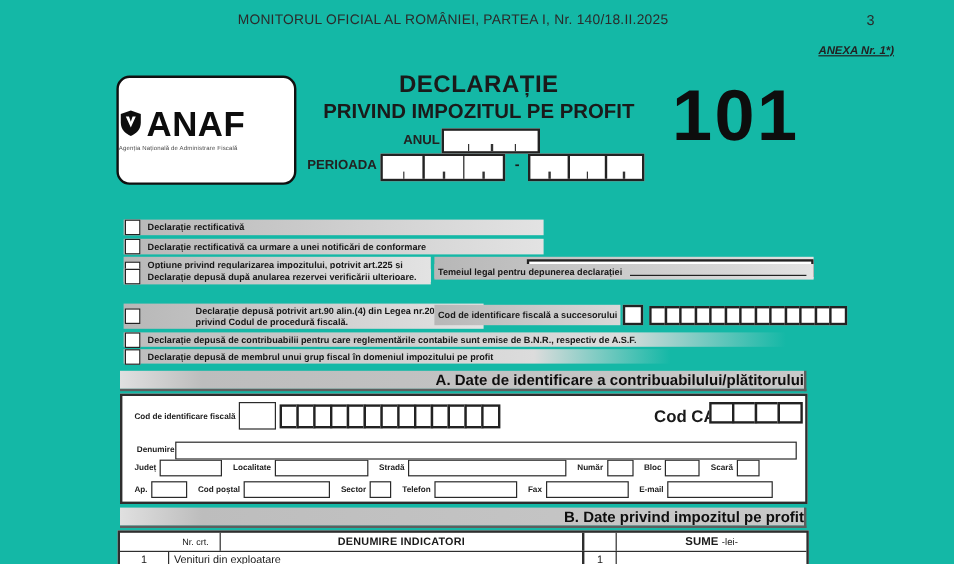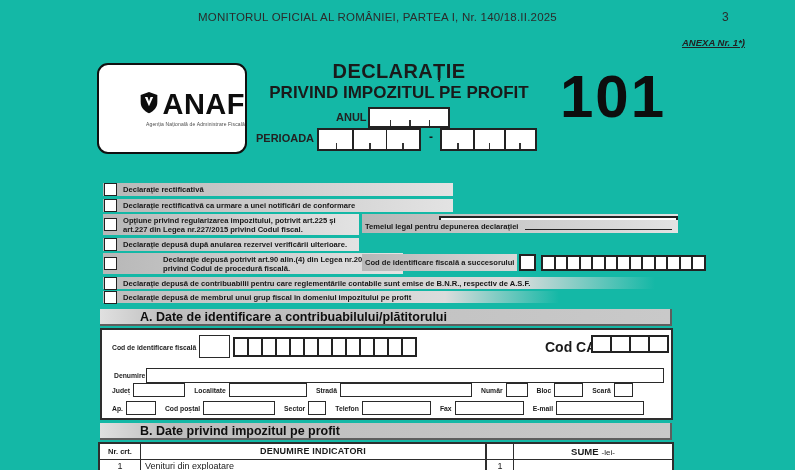--- a/index.html
+++ b/index.html
@@ -5,21 +5,21 @@
   html,body{margin:0;padding:0;background:#fff;}
   .page{position:relative;width:795px;height:470px;background:#14b8a6;overflow:hidden;
         font-family:"Liberation Sans",sans-serif;color:#1a1a1a;}
   
   .moh{position:absolute;left:0;right:40px;top:11px;text-align:center;font-size:11.5px;color:#2b2b2b;letter-spacing:.2px;}
   .pnum{position:absolute;left:722px;top:10px;font-size:12px;color:#2b2b2b;}
   .annex{position:absolute;right:50px;top:37px;font-size:9.5px;font-style:italic;font-weight:700;
          text-decoration:underline;color:#222;}
   
   .logo{position:absolute;left:97px;top:63px;width:146px;height:87px;border:2.5px solid #101010;border-radius:11px;
-        display:flex;flex-direction:column;align-items:flex-end;justify-content:center;background:#fff;}
+        display:flex;flex-direction:column;align-items:flex-start;justify-content:center;background:#fff;}
   .logo-row{display:flex;align-items:center;gap:3px;}
   .logo-name{font-size:29px;font-weight:800;letter-spacing:.5px;color:#0d0d0d;line-height:1;}
   .logo-sub{font-size:5px;color:#4a4a4a;margin-top:2px;letter-spacing:.15px;}
   
   .title-block{position:absolute;left:248px;top:60px;width:302px;text-align:center;line-height:1.15;}
   .t1{font-size:20px;font-weight:800;letter-spacing:.4px;}
   .t2{font-size:17px;font-weight:800;}
   .form-number{position:absolute;left:560px;top:62px;font-size:60px;font-weight:800;letter-spacing:2px;color:#0d0d0d;}
   
   .flabel{position:absolute;font-size:11px;font-weight:700;color:#222;}
@@ -37,21 +37,21 @@
   .per-dash{position:absolute;left:424px;top:130px;width:14px;text-align:center;font-weight:800;font-size:12px;}
   
   .cb{position:absolute;left:103px;display:flex;align-items:center;
       background:linear-gradient(90deg,#b7b7b7 0%,#d6d6d6 70%,#e3e3e3 100%);}
   .cb.fade{background:linear-gradient(90deg,#bdbdbd 0%,#dcdcdc 75%,rgba(235,235,235,0) 100%);}
   .cbx{width:11px;height:11px;border:1.6px solid #222;background:#fff;margin:0 6px 0 1px;flex:none;}
   .cbl{font-size:7.6px;font-weight:700;line-height:9px;color:#161616;padding-right:4px;}
   .r1{top:183px;height:13px;width:350px;}
   .r2{top:199px;height:13px;width:350px;}
   .r3{top:214px;height:21px;width:256px;}
-  .r4{top:238px;height:13px;width:256px;}
+  .r4{top:224px;height:13px;width:256px;}
   .r5{top:253px;height:21px;width:300px;gap:40px;}
   .r6{top:277px;height:12px;width:552px;}
   .r7{top:291px;height:12px;width:456px;}
   
   .rf{position:absolute;display:flex;align-items:center;font-size:7.6px;font-weight:700;color:#161616;
       background:linear-gradient(90deg,#b7b7b7 0%,#d8d8d8 80%,#e3e3e3 100%);}
   .rf-statul{left:362px;top:214px;width:316px;height:18px;}
   .rf-temeiul{left:362px;top:220px;width:316px;height:13px;}
   .rf-lab{margin-left:3px;white-space:nowrap;}
   .rf-input{margin-left:4px;width:238px;height:11px;border:2px solid #222;background:#fff;}
@@ -61,21 +61,21 @@
       font-size:7.6px;font-weight:700;padding:0 3px;white-space:nowrap;}
   .succ-box{width:13px;height:13px;border:2px solid #222;background:#fff;margin-left:2px;flex:none;}
   .cells{display:flex;}
   .cell{border:2px solid #222;background:#fff;margin-left:-2px;flex:none;}
   .succ-cells{margin-left:7px;}
   .succ-cells .cell{width:10.5px;height:12px;}
   
   .secbar{position:absolute;left:100px;width:572px;height:17px;line-height:17px;
       background:linear-gradient(90deg,#e0e0e0 0%,#bdbdbd 12%,#c9c9c9 100%);
       border-right:2px solid #5e5e5e;border-bottom:2px solid #5e5e5e;
-      font-size:12.5px;font-weight:800;color:#0e0e0e;padding-left:0;box-sizing:border-box;}
+      font-size:12.5px;font-weight:800;color:#0e0e0e;padding-left:12px;box-sizing:border-box;text-align:right;}
   .secbar span{margin-left:40px;}
   .abar{top:309px;} .bbar{top:423px;}
   
   .abox{position:absolute;left:100px;top:328px;width:573px;height:92px;border:2px solid #2e2e2e;background:#fff;box-sizing:border-box;}
   .alabel{position:absolute;font-size:6.8px;font-weight:600;color:#1c1c1c;}
   .cif-label{left:10px;top:14px;}
   .cif-box{position:absolute;left:97px;top:5px;width:29px;height:21px;border:1.6px solid #2a2a2a;background:#fff;}
   .cif-cells{position:absolute;left:133px;top:7px;}
   .cif-cells .cell{width:12px;height:16px;}
   .caen-label{position:absolute;left:443px;top:9px;font-size:14px;font-weight:700;}
@@ -90,21 +90,21 @@
   .ainput{border:1.6px solid #2a2a2a;height:12px;background:#fff;flex:none;}
   
   .btable{position:absolute;left:98px;top:442px;width:576px;border:2px solid #2e2e2e;background:#fff;box-sizing:border-box;}
   .trow{display:flex;align-items:stretch;}
   .thead{border-bottom:1.6px solid #2e2e2e;height:15px;}
   .tbody-row{height:13px;}
   .c-nr{width:40px;border-right:1.4px solid #2e2e2e;text-align:center;flex:none;}
   .c-den{flex:1;text-align:center;}
   .c-rd{width:26px;border-left:2px solid #2e2e2e;border-right:1.4px solid #2e2e2e;text-align:center;flex:none;}
   .c-sum{width:158px;text-align:center;flex:none;}
-  .thead .c-nr{font-size:7.5px;font-weight:700;line-height:15px;}
+  .thead .c-nr{font-size:7.5px;font-weight:400;line-height:15px;padding-left:43px;}
   .thead .c-den{font-size:9px;font-weight:700;line-height:15px;letter-spacing:.2px;}
   .thead .c-sum{font-size:9.5px;font-weight:700;line-height:15px;}
   .thead .sume-unit{font-size:8px;font-weight:400;margin-left:3px;}
   .tbody-row{font-size:9px;line-height:13px;}
   .tbody-row .c-den{text-align:left;padding-left:4px;}
 </style>
 </head>
 <body>
 
 <div class="page">

